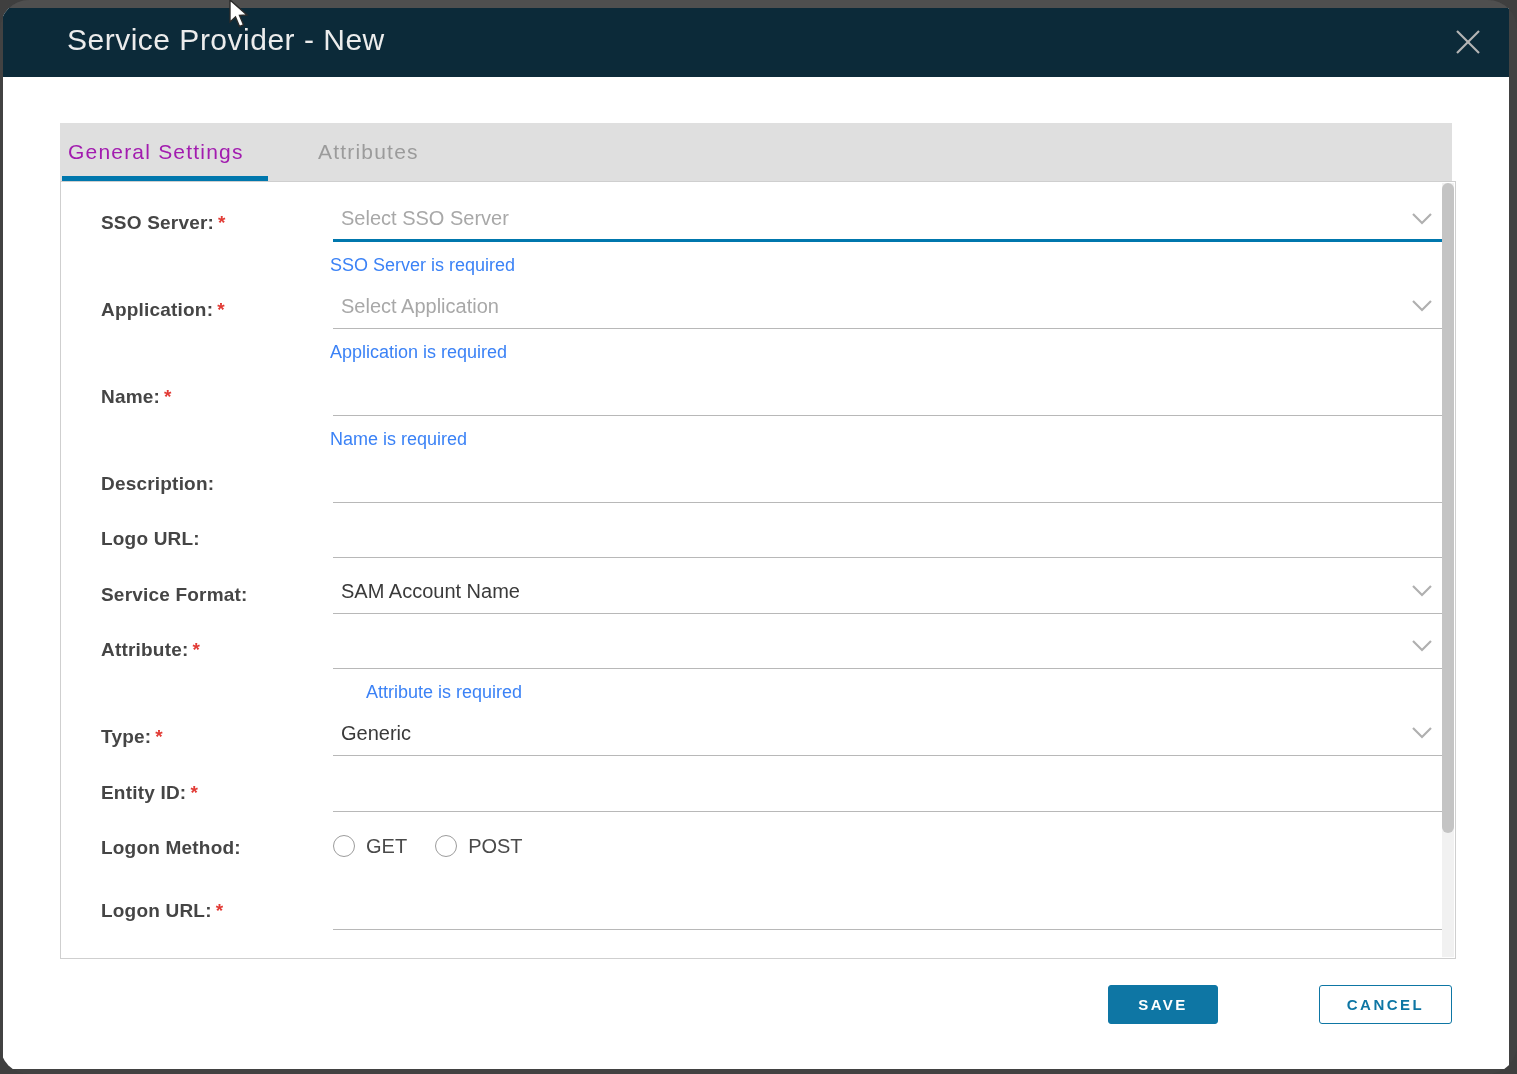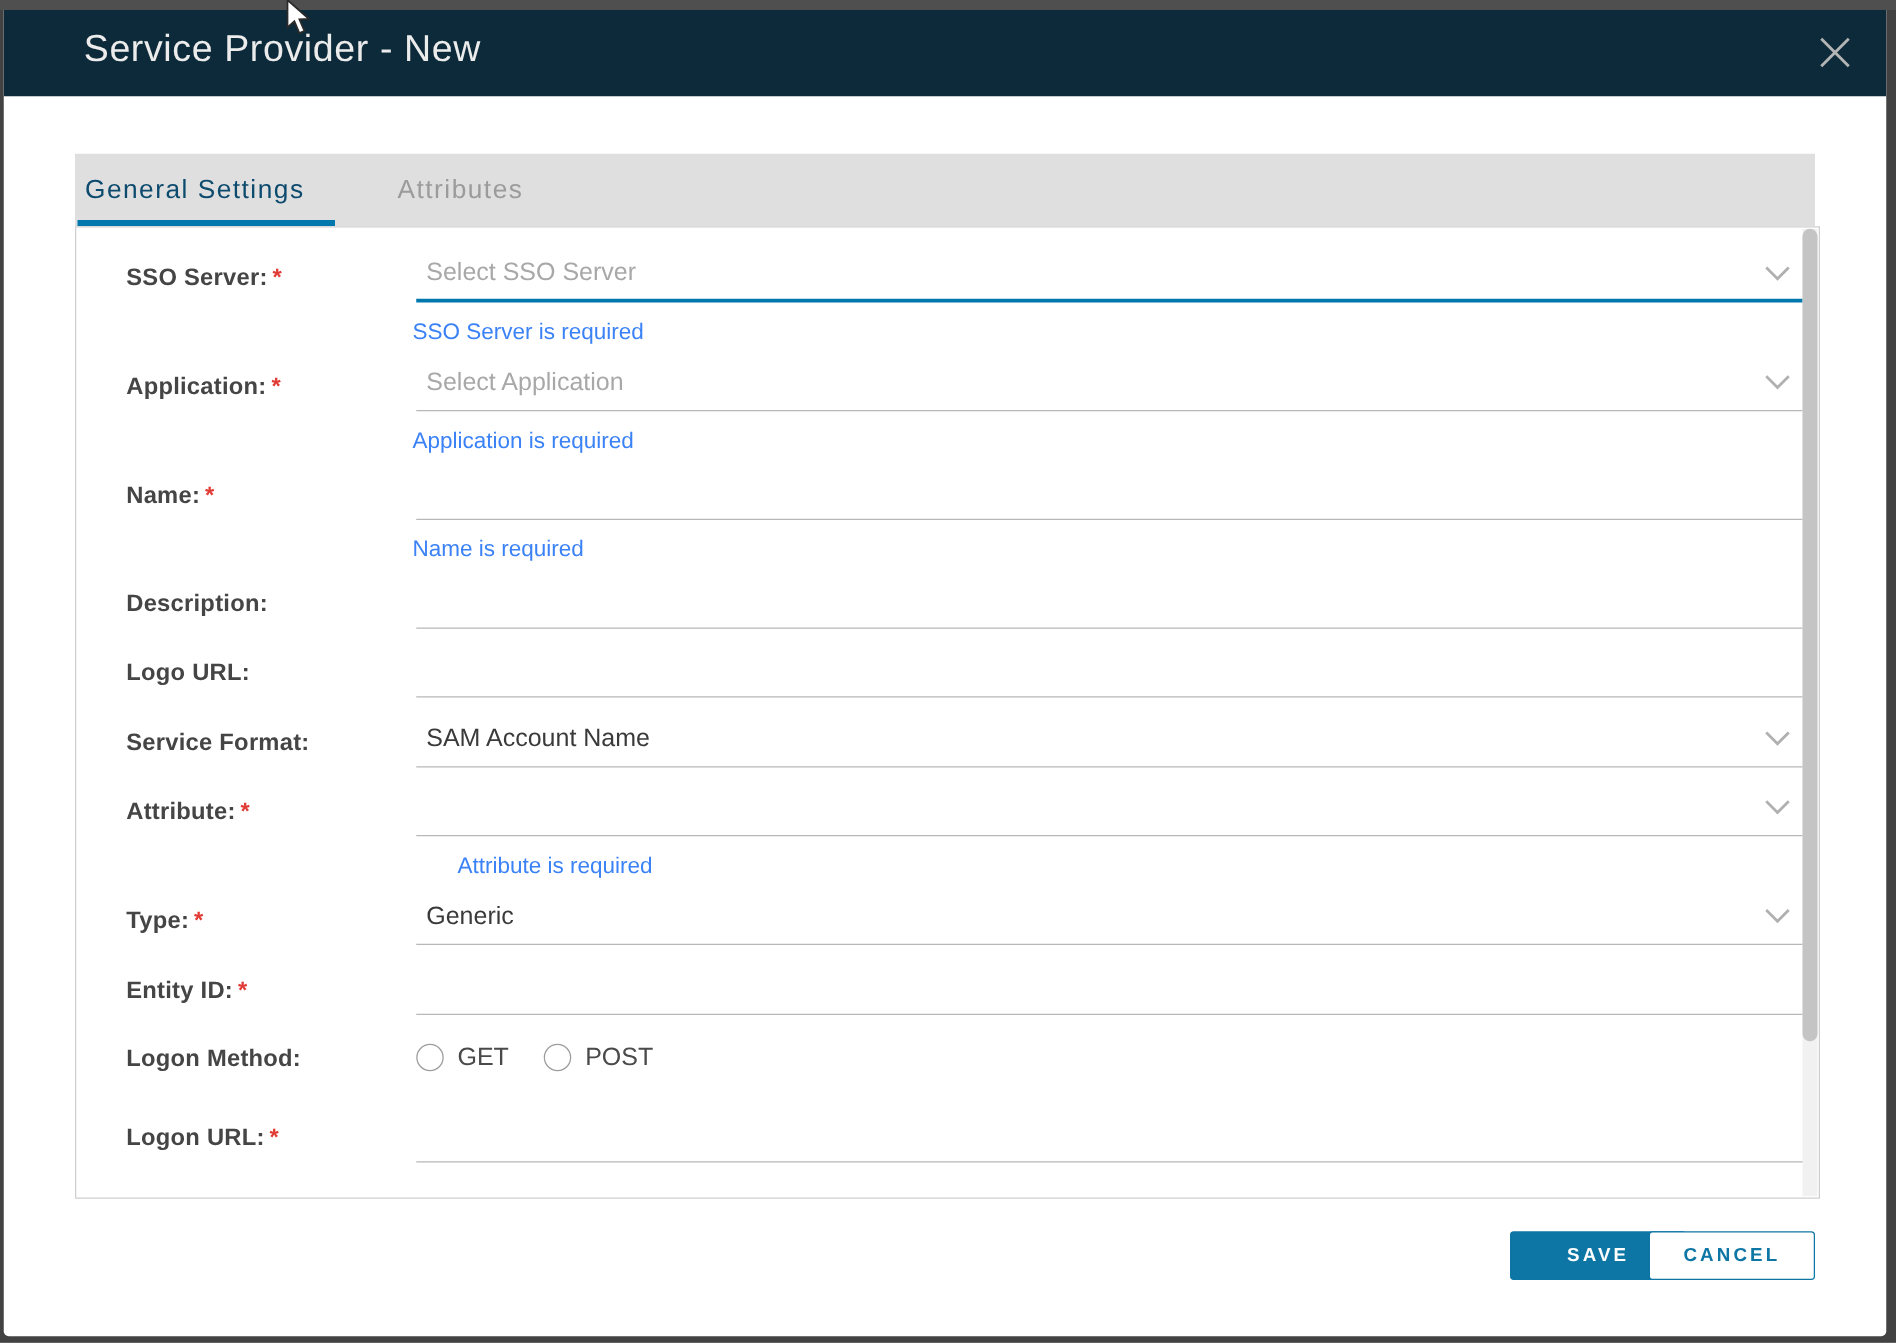--- a/index.html
+++ b/index.html
@@ -1,33 +1,33 @@
 <!DOCTYPE html>
 <html><head>
 <meta charset="utf-8">
 <style>
   * { margin:0; padding:0; box-sizing:border-box; }
   html,body { width:1517px; height:1074px; background:#3f3f3f; font-family:"Liberation Sans", sans-serif; }
 
-  .screen { position:relative; width:1517px; height:1074px; background:#424242; overflow:hidden; }
+  .screen { position:relative; width:1517px; height:1074px; background:#424242; overflow:hidden;border-radius:29px; }
   .top-strip { position:absolute; left:0; top:0; width:1517px; height:8px; background:#4f4f4f; }
 
   .modal { position:absolute; left:3px; top:8px; width:1506px; height:1061px; background:#ffffff;
            border-radius:0 0 4px 4px; overflow:hidden; }
 
   .modal-header { position:absolute; left:0; top:0; width:100%; height:69px; background:#0c2a39; }
   .modal-title { position:absolute; left:64px; top:15px; font-size:30px; font-weight:300;
                  letter-spacing:0.5px; color:#ececec; }
   .close-btn { position:absolute; right:24px; top:17px; width:34px; height:34px; cursor:pointer;
                display:flex; align-items:center; justify-content:center; }
 
   .tabbar { position:absolute; left:60px; top:123px; width:1392px; height:58px; background:#dfdfdf; }
   .tab { position:absolute; top:0; height:58px; display:flex; align-items:center;
          font-size:21px; letter-spacing:1.2px; cursor:pointer; }
-  .tab.active { left:8px; color:#0c4a6e; }
+  .tab.active { left:8px; color:#a21caf; }
   .tab.inactive { left:258px; color:#9b9b9b; }
   .tab-underline { position:absolute; left:2px; bottom:0; width:206px; height:5px; background:#0077ad; }
 
   .scrollpane { position:absolute; left:60px; top:181px; width:1396px; height:778px;
                 background:#ffffff; border:1px solid #cfcfcf; }
   .scrollbar-track { position:absolute; right:1px; top:1px; width:12px; height:774px; background:#f1f1f1; }
   .scrollbar-thumb { position:absolute; left:0; top:0; width:12px; height:650px; background:#c4c4c4;
                      border-radius:6px; cursor:pointer; }
 
   .form { position:absolute; left:1px; top:0; width:1380px; height:776px; }
@@ -45,21 +45,21 @@
   .err { position:absolute; left:268px; font-size:18px; color:#3b82f6; }
 
   .radio-group { position:absolute; left:252px; top:-2px; display:flex; align-items:center; gap:28px; }
   .radio-opt { display:flex; gap:11px; cursor:pointer; }
   .radio-circle { width:22px; height:22px; border:1px solid #9c9c9c; border-radius:50%; background:#fff; }
   .radio-label { font-size:20px; color:#4a4a4a; }
 
   .btn { position:absolute; top:985px; height:39px; border-radius:3px; font-family:"Liberation Sans",sans-serif;
          font-size:15px; font-weight:700; letter-spacing:2.5px; cursor:pointer;
          display:flex; align-items:center; justify-content:center; }
-  .btn-save { left:1208px; width:141px; background:#0e76a4; color:#ffffff; border:1px solid #0e76a4; }
+  .btn-save { left:1108px; width:110px; background:#0e76a4; color:#ffffff; border:1px solid #0e76a4; }
   .btn-cancel { left:1319px; width:133px; background:#ffffff; color:#0e76a4; border:1px solid #0e76a4; }
 
   .cursor { position:absolute; left:228px; top:0; width:24px; height:30px; pointer-events:none; z-index:50; }
 </style>
 </head>
 <body>
 
 <div class="screen">
   <div class="top-strip"></div>
 

